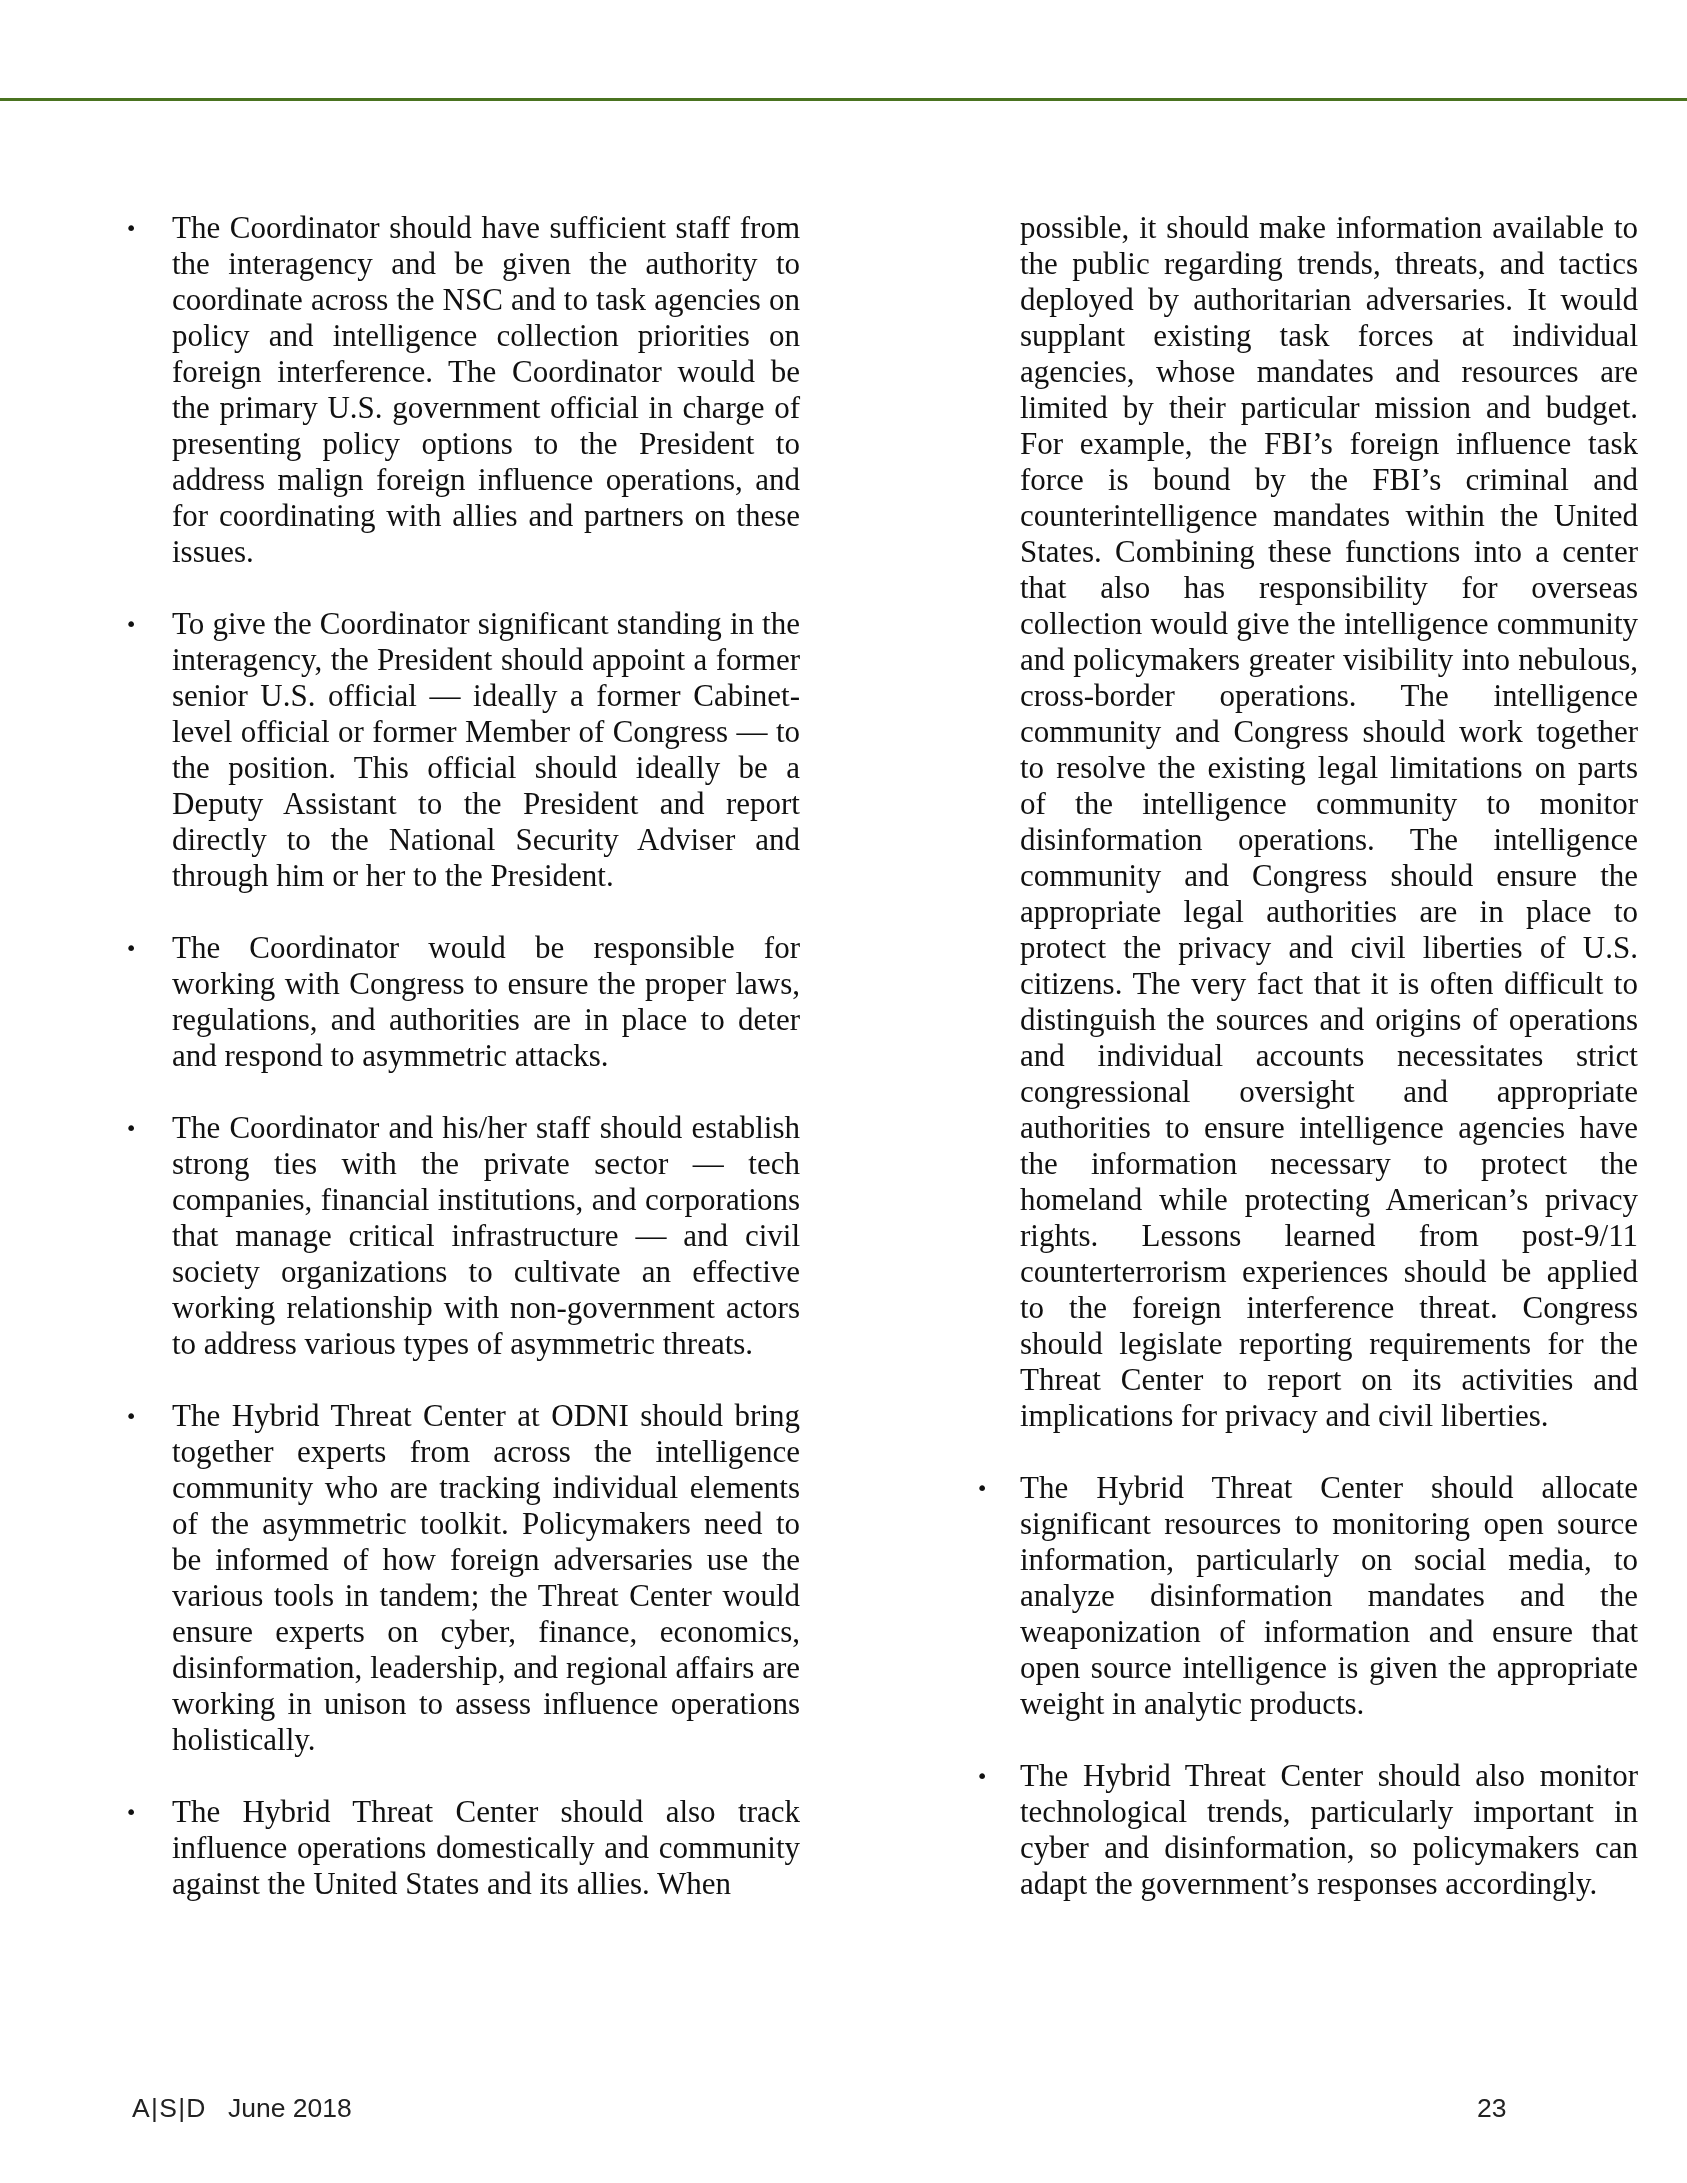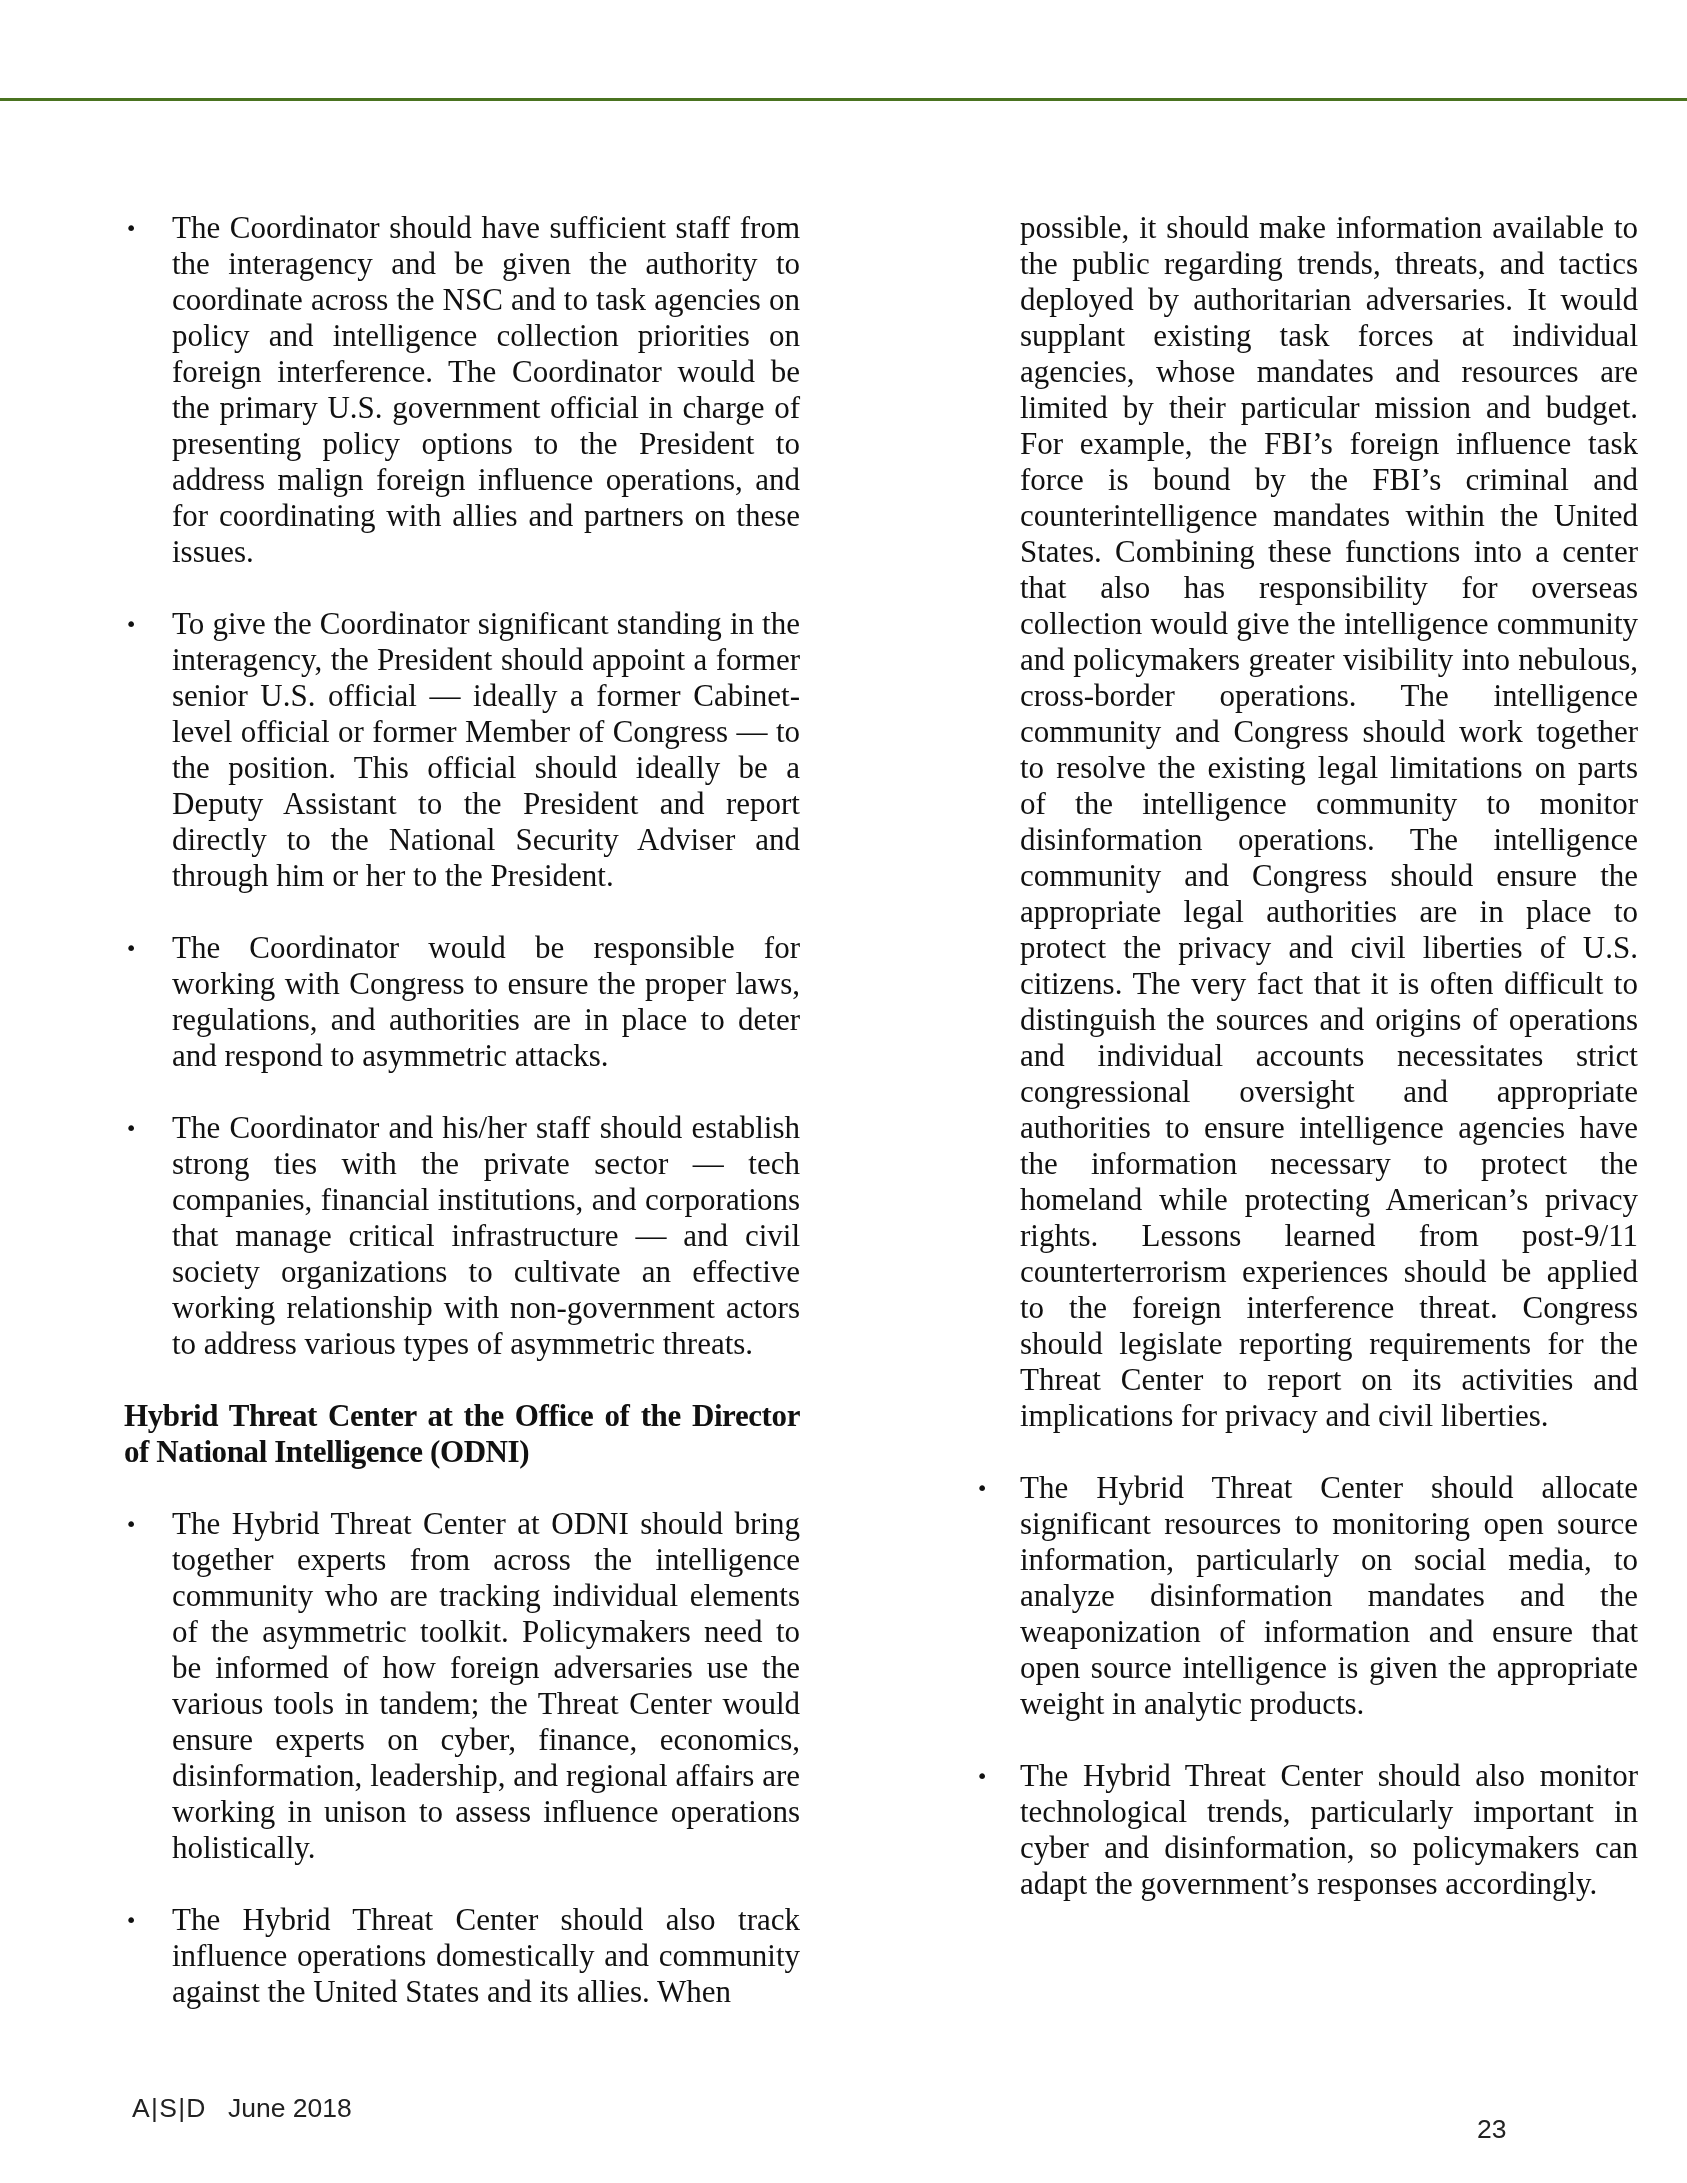--- a/index.html
+++ b/index.html
@@ -75,21 +75,20 @@
       color: #222222;
       white-space: pre;
     }
     .footer-right {
       position: absolute;
       left: 1477px;
       top: 2093px;
       font-family: "Liberation Sans", "DejaVu Sans", sans-serif;
       font-size: 26.5px;
       color: #222222;
-      margin-top: 21px;
     }
     .sep { display: inline-block; margin: 0 1.3px; }
     .gap { display: inline-block; width: 22.5px; }
   </style>
 </head>
 <body>
 
 <div class="top-rule"></div>
 
 <div class="column col-left">
@@ -103,21 +102,20 @@
   </div>
   <div class="bullet-item">
     <span class="bullet-dot">•</span>
     <span class="bullet-text">The Coordinator would be responsible for working with Congress to ensure the proper laws, regulations, and authorities are in place to deter and respond to asymmetric attacks.</span>
   </div>
   <div class="bullet-item">
     <span class="bullet-dot">•</span>
     <span class="bullet-text">The Coordinator and his/her staff should establish strong ties with the private sector — tech companies, financial institutions, and corporations that manage critical infrastructure — and civil society organizations to cultivate an effective working relationship with non-government actors to address various types of asymmetric threats.</span>
   </div>
 
-  <div class="section-heading">Hybrid Threat Center at the Office of the Director of National Intelligence (ODNI)</div>
 
   <div class="bullet-item">
     <span class="bullet-dot">•</span>
     <span class="bullet-text">The Hybrid Threat Center at ODNI should bring together experts from across the intelligence community who are tracking individual elements of the asymmetric toolkit. Policymakers need to be informed of how foreign adversaries use the various tools in tandem; the Threat Center would ensure experts on cyber, finance, economics, disinformation, leadership, and regional affairs are working in unison to assess influence operations holistically.</span>
   </div>
   <div class="bullet-item">
     <span class="bullet-dot">•</span>
     <span class="bullet-text">The Hybrid Threat Center should also track influence operations domestically and community against the United States and its allies. When</span>
   </div>
 </div>

